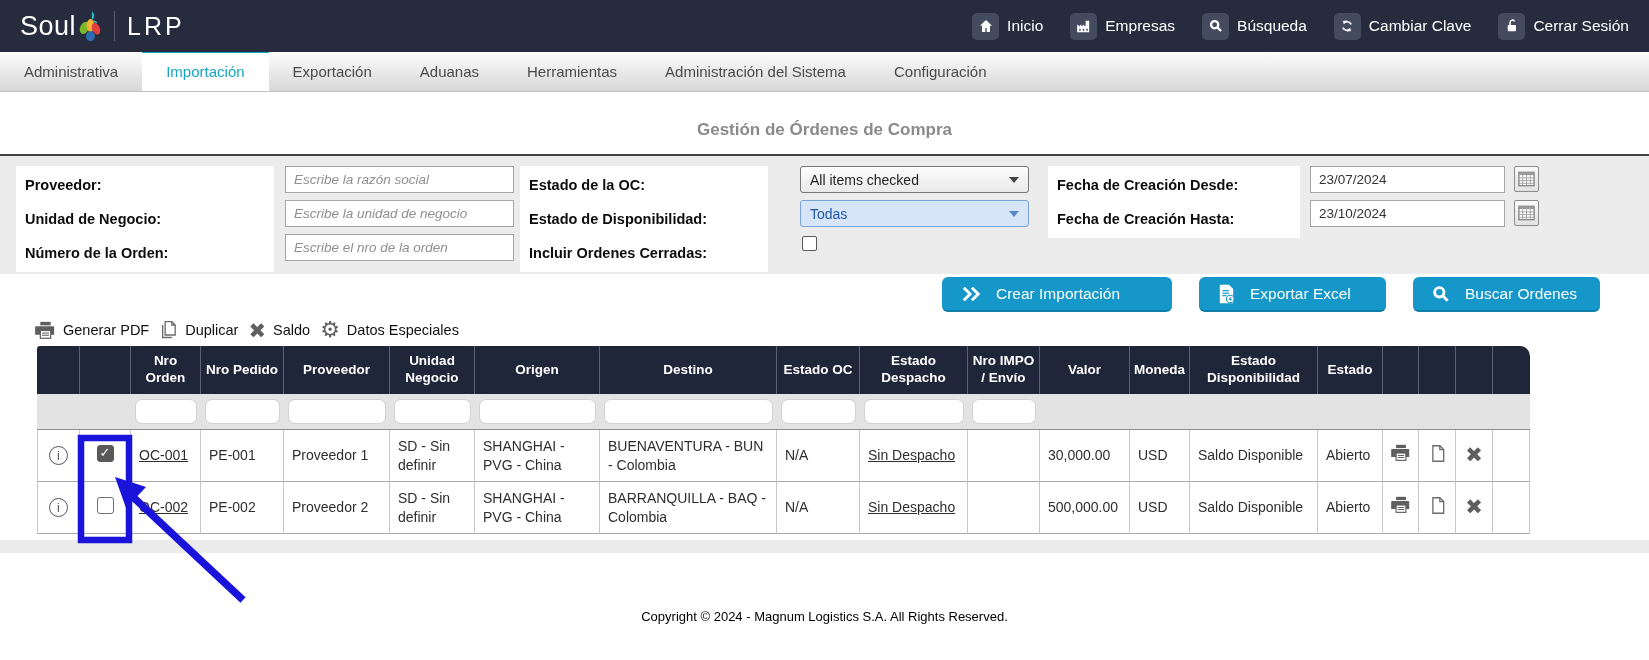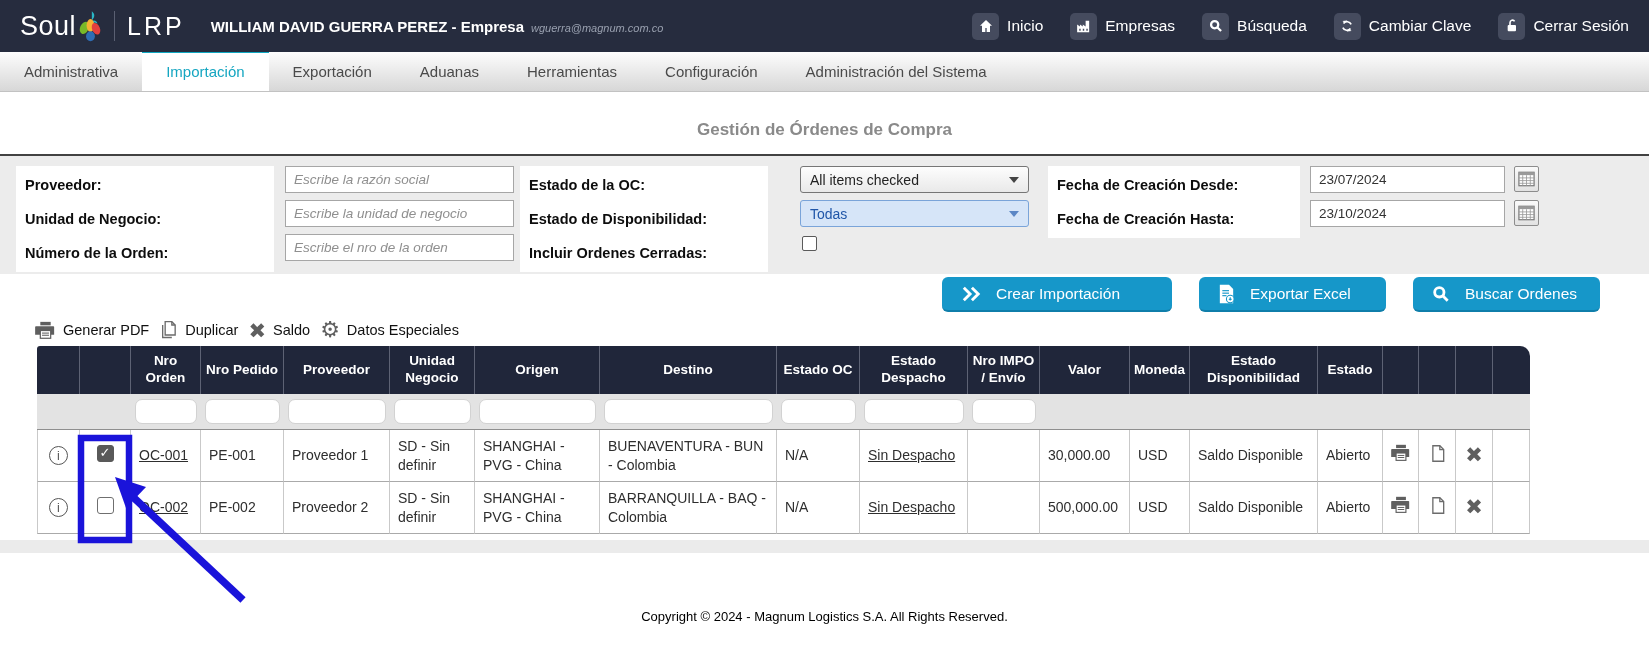--- a/index.html
+++ b/index.html
@@ -103,24 +103,20 @@
     <span class="brand-soul">Soul</span>
     <svg class="flame" width="24" height="32" viewBox="0 0 26 34">
       <path d="M15 1c5 4 2 8-1 11 3-2 7-1 7 3 0 0-2-3-6-1z" fill="#2ab7c6"></path>
       <ellipse cx="7" cy="19" rx="4.6" ry="7" transform="rotate(24 7 19)" fill="#79b928"></ellipse>
       <ellipse cx="13.5" cy="16.5" rx="4.2" ry="7" fill="#f6b234"></ellipse>
       <ellipse cx="19.5" cy="20" rx="4.2" ry="6.6" transform="rotate(-22 19.5 20)" fill="#e2403e"></ellipse>
       <ellipse cx="13.5" cy="28" rx="4.8" ry="5.4" fill="#2e6db4"></ellipse>
     </svg>
     <span class="brand-divider"></span>
     <span class="brand-lrp">LRP</span>
-  </div>
-  <div class="user-info">
-    <span class="user-name">WILLIAM DAVID GUERRA PEREZ - Empresa</span>
-    <span class="user-email">wguerra@magnum.com.co</span>
   </div>
   <div class="top-nav">
     <div class="nav-item">
       <span class="icon-box">
         <svg width="16" height="16" viewBox="0 0 24 24">
             <path fill="#fff" d="M12 3 3 11.5h3V21h5v-6h2v6h5v-9.5h3z"></path>
           </svg>
       </span>
       <span class="nav-label">Inicio</span>
     </div>
@@ -164,22 +160,22 @@
     </div>
   </div>
 </div>
 
 <div class="tab-bar">
   <div class="tab">Administrativa</div>
   <div class="tab active">Importación</div>
   <div class="tab">Exportación</div>
   <div class="tab">Aduanas</div>
   <div class="tab">Herramientas</div>
+  <div class="tab">Administración del Sistema</div>
   <div class="tab">Configuración</div>
-  <div class="tab">Administración del Sistema</div>
 </div>
 
 <div class="page-title">Gestión de Órdenes de Compra</div>
 <div class="dark-rule"></div>
 
 <div class="filter-section">
   <div class="f-lab r1 c1lab">Proveedor:</div>
   <input class="f-inp r1 c1inp" placeholder="Escribe la razón social" style="">
   <div class="f-lab r2 c1lab">Unidad de Negocio:</div>
   <input class="f-inp r2 c1inp" placeholder="Escribe la unidad de negocio" style="">

